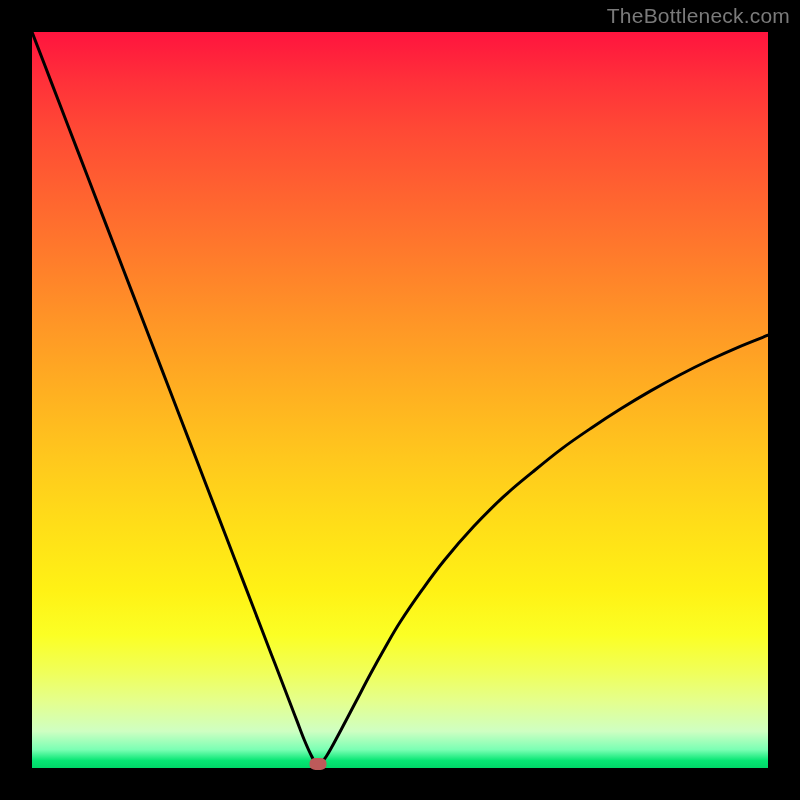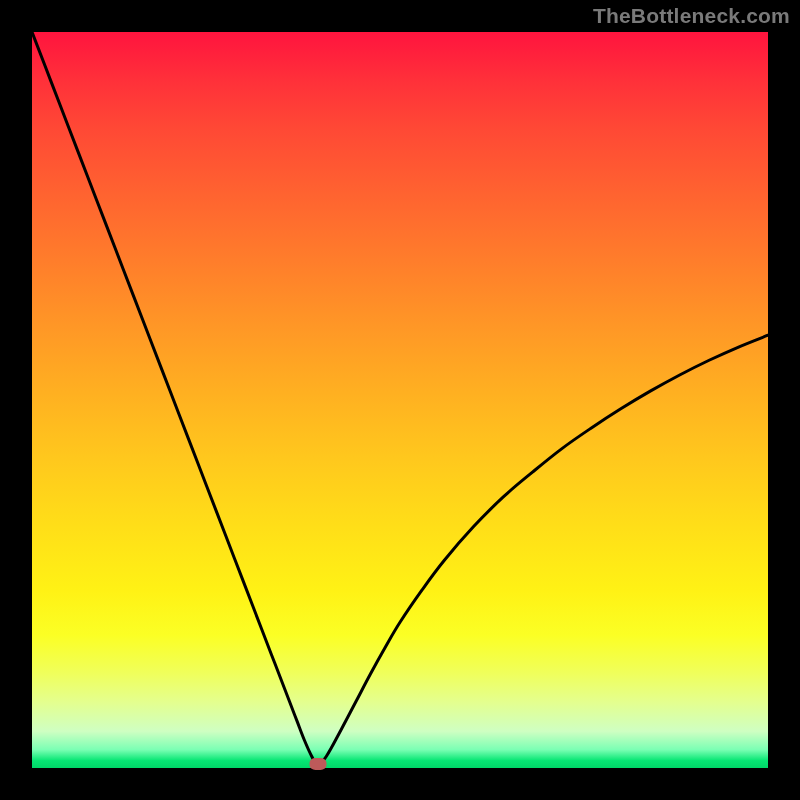--- a/index.html
+++ b/index.html
@@ -18,21 +18,21 @@
     width: 800px;
     height: 800px;
     background: #000;
   }
   .watermark {
     position: absolute;
     top: 4px;
     right: 10px;
     color: #7a7a7a;
     font-size: 21px;
-    font-weight: 700;
+    font-weight: 400;
     letter-spacing: 0.2px;
     user-select: none;
   }
   .plot {
     position: absolute;
     left: 32px;
     top: 32px;
     width: 736px;
     height: 736px;
     background: linear-gradient(to bottom,

